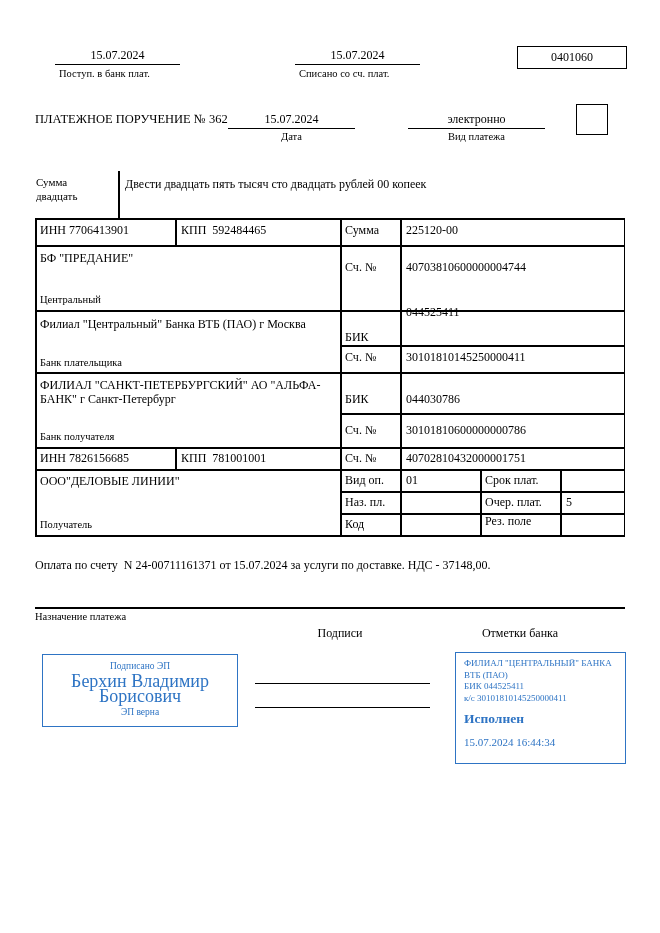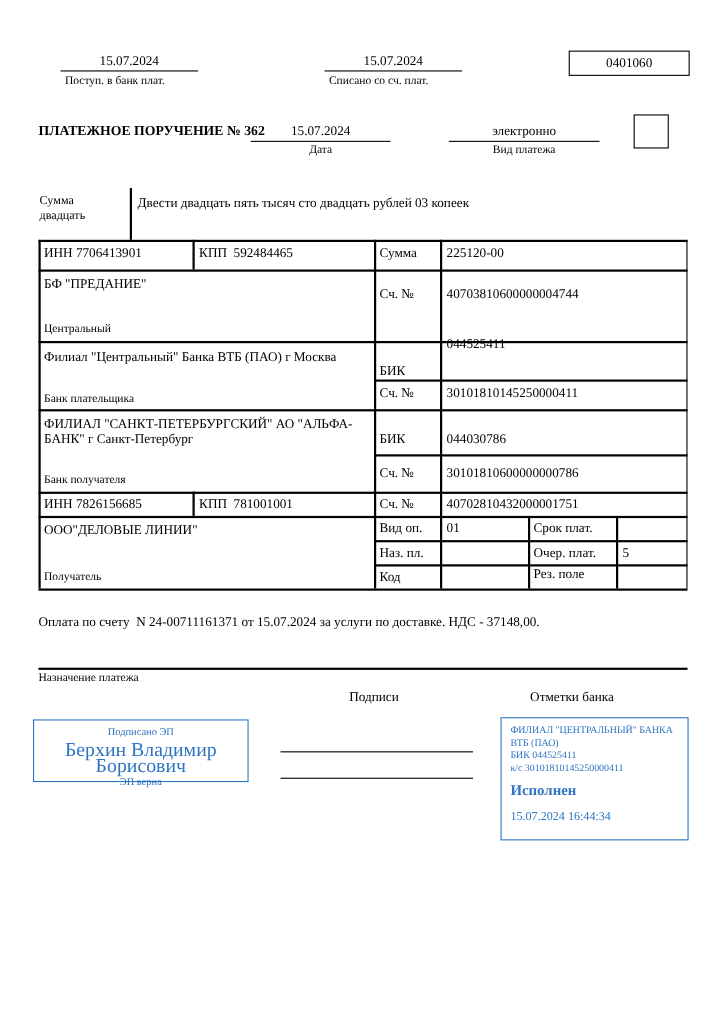--- a/index.html
+++ b/index.html
@@ -3,21 +3,21 @@
 <meta charset="utf-8">
 <style>
   html,body{margin:0;padding:0;background:#fff;}
   body{width:660px;height:933px;position:relative;overflow:hidden;
        font-family:"Liberation Serif","DejaVu Serif",serif;color:#000;}
   .page{position:absolute;left:0;top:0;width:660px;height:933px;background:#fff;}
   .txt{position:absolute;font-size:12px;line-height:14px;white-space:pre;}
   .wrap{white-space:pre-wrap;}
   .c{text-align:center;}
   .sm{font-size:10.5px;line-height:12px;}
-  .b{font-weight:bold;}
+  .b{font-weight:normal;}
   .hl{position:absolute;height:1.5px;background:#000;}
   .vl{position:absolute;width:1.5px;background:#000;}
   .thin{height:1px;}
   .box{position:absolute;border:1.5px solid #000;box-sizing:border-box;font-family:Liberation Serif, serif;}
   .flex{display:flex;align-items:center;justify-content:center;}
   .bluebox{position:absolute;border:1.6px solid var(--stamp-blue,#2e74c4);
            color:var(--stamp-blue,#2e74c4);box-sizing:border-box;background:transparent;}
   .sigstamp{text-align:center;}
   .sig1{font-size:9.5px;line-height:11px;margin-top:6px;}
   .signame{font-size:18px;line-height:15px;font-weight:normal;margin-top:2px;}
@@ -51,21 +51,21 @@
 
   <div class="txt c" style="left:408px;top:112px;width:137px">электронно</div>
   <div class="hl thin" style="left:408px;top:128px;width:137px"></div>
   <div class="txt sm c" style="left:408px;top:131px;width:137px">Вид платежа</div>
 
   <div class="box" style="left:576px;top:104px;width:32px;height:31px"></div>
 
   <div class="txt sm" style="left:36px;top:176px;font-size:11px">Сумма</div>
   <div class="txt sm" style="left:36px;top:190px;font-size:11px">двадцать</div>
   <div class="vl" style="left:118px;top:171px;height:47px"></div>
-  <div class="txt" style="left:125px;top:177px;width:498px">Двести двадцать пять тысяч сто двадцать рублей 03 копеек</div>
+  <div class="txt" style="left:125px;top:177px;width:498px">Двести двадцать пять тысяч сто двадцать рублей 00 копеек</div>
 
   <div class="hl" style="left:35px;top:218px;width:590px"></div>
   <div class="hl" style="left:35px;top:245px;width:590px"></div>
   <div class="hl" style="left:35px;top:310px;width:590px"></div>
   <div class="hl" style="left:340px;top:345px;width:285px"></div>
   <div class="hl" style="left:35px;top:372px;width:590px"></div>
   <div class="hl" style="left:340px;top:413px;width:285px"></div>
   <div class="hl" style="left:35px;top:447px;width:590px"></div>
   <div class="hl" style="left:35px;top:469px;width:590px"></div>
   <div class="hl" style="left:340px;top:491px;width:285px"></div>
@@ -124,21 +124,21 @@
   <div class="txt" style="left:345px;top:517px">Код</div>
   <div class="txt" style="left:485px;top:514px">Рез. поле</div>
 
   <div class="txt wrap" style="left:35px;top:558px;width:590px">Оплата по счету  N 24-00711161371 от 15.07.2024 за услуги по доставке. НДС - 37148,00.</div>
   <div class="hl" style="left:35px;top:607px;width:590px"></div>
   <div class="txt sm" style="left:35px;top:611px">Назначение платежа</div>
 
   <div class="txt c" style="left:270px;top:626px;width:140px">Подписи</div>
   <div class="txt c" style="left:450px;top:626px;width:140px">Отметки банка</div>
 
-  <div class="bluebox sigstamp" style="left:30px;top:654px;width:196px;height:57px">
+  <div class="bluebox sigstamp" style="left:42px;top:654px;width:196px;height:73px">
     <div class="sig1">Подписано ЭП</div>
     <div class="signame">Берхин Владимир Борисович</div>
     <div class="sig3">ЭП верна</div>
   </div>
 
   <div class="hl thin" style="left:255px;top:683px;width:175px"></div>
   <div class="hl thin" style="left:255px;top:707px;width:175px"></div>
 
   <div class="bluebox" style="left:455px;top:652px;width:171px;height:112px;padding:5px 8px">
     <div class="st-line">ФИЛИАЛ "ЦЕНТРАЛЬНЫЙ" БАНКА ВТБ (ПАО)</div>

